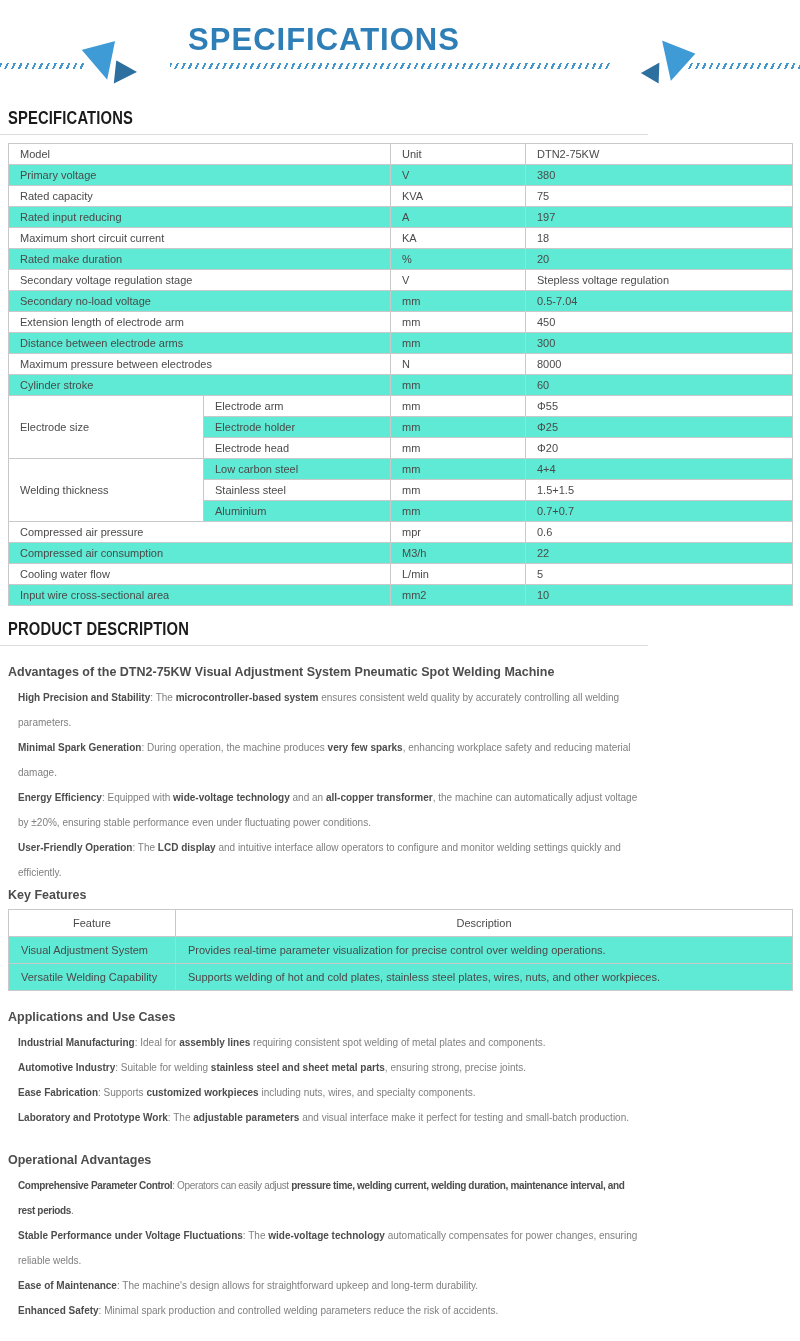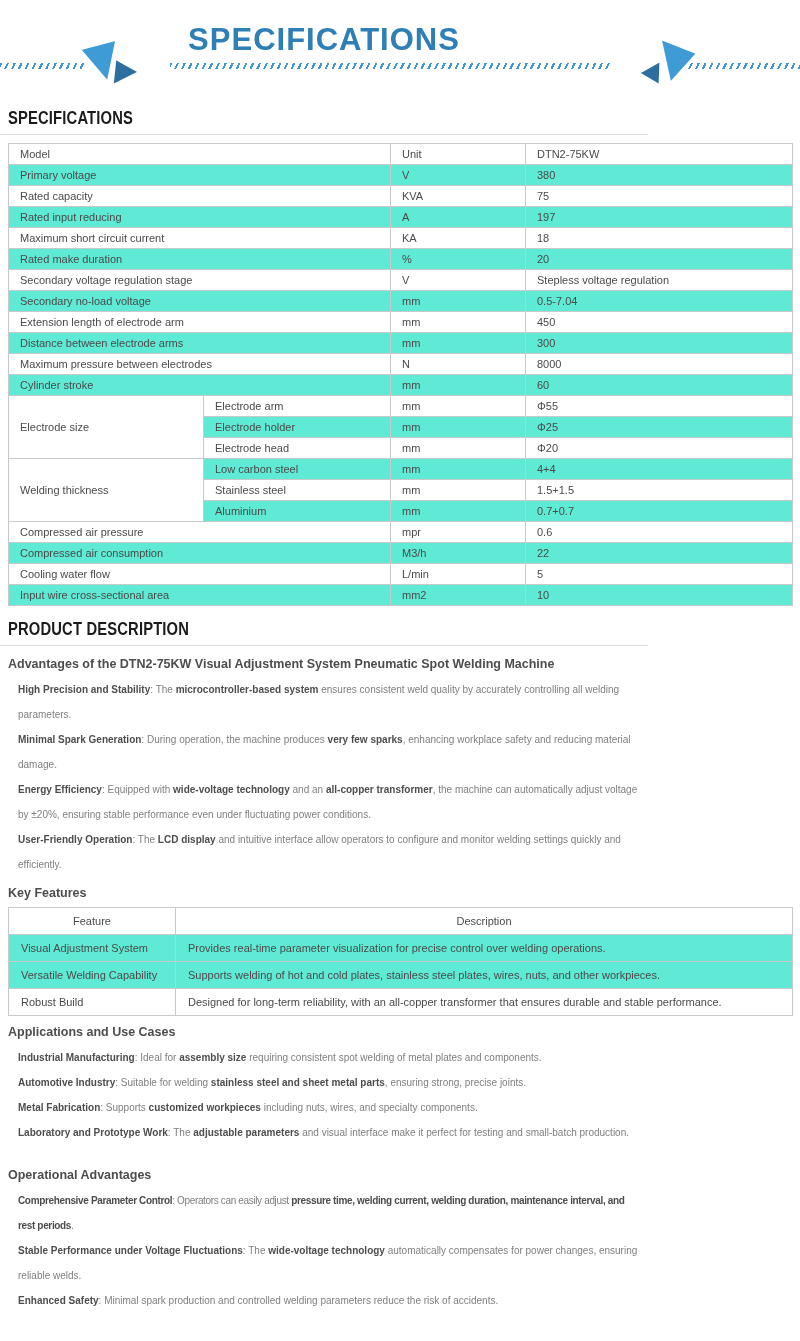--- a/index.html
+++ b/index.html
@@ -60,23 +60,23 @@
     padding: 6px 12px; line-height: 14px; font-weight: normal;
     overflow: hidden; white-space: nowrap; margin-left: 41px;
   }
   .features-table th { text-align: center; }
 
   
   .sub-h {
     font-size: 12.5px; font-weight: bold; color: #4d4d4d;
     line-height: 16px; padding: 0 8px;
   }
-  #intro-heading { margin-top: 10px; }
-  #kf-heading    { margin-top: 8px;  }
-  #apps-heading  { margin-top: 8px; }
+  #intro-heading { margin-top: 18px; }
+  #kf-heading    { margin-top: 2px;  }
+  #apps-heading  { margin-top: 18px; }
   #ops-heading   { margin-top: 22px; }
   .bullets { margin-top: 5px; padding: 0 8px; }
   .bullets p {
     font-size: 10px; line-height: 25px; color: #7f7f7f;
     padding-left: 10px;
   }
   .bullets .b { font-weight: bold; color: #4d4d4d; }
   #op-bullets p:first-child { letter-spacing: -0.35px; }
 </style>
 </head>
@@ -250,35 +250,32 @@
     </thead>
     <tbody>
         <tr class="shade">
           <td>Visual Adjustment System</td>
           <td>Provides real-time parameter visualization for precise control over welding operations.</td>
         </tr>
         <tr class="shade">
           <td>Versatile Welding Capability</td>
           <td>Supports welding of hot and cold plates, stainless steel plates, wires, nuts, and other workpieces.</td>
         </tr>
-        <tr>
-          <td>Robust Build</td>
-          <td>Designed for long-term reliability, with an all-copper transformer that ensures durable and stable performance.</td>
-        </tr>
       </tbody>
   </table>
 
   <div class="sub-h" id="apps-heading">Applications and Use Cases</div>
   <div class="bullets" id="app-bullets">
-      <p><span class="b">Industrial Manufacturing</span><span>: Ideal for </span><span class="b">assembly size</span><span> requiring consistent spot welding of metal plates and components.</span></p>
+      <p><span class="b">Industrial Manufacturing</span><span>: Ideal for </span><span class="b">assembly lines</span><span> requiring consistent spot welding of metal plates and components.</span></p>
       <p><span class="b">Automotive Industry</span><span>: Suitable for welding </span><span class="b">stainless steel and sheet metal parts</span><span>, ensuring strong, precise joints.</span></p>
-      <p><span class="b">Metal Fabrication</span><span>: Supports </span><span class="b">customized workpieces</span><span> including nuts, wires, and specialty components.</span></p>
+      <p><span class="b">Ease Fabrication</span><span>: Supports </span><span class="b">customized workpieces</span><span> including nuts, wires, and specialty components.</span></p>
       <p><span class="b">Laboratory and Prototype Work</span><span>: The </span><span class="b">adjustable parameters</span><span> and visual interface make it perfect for testing and small-batch production.</span></p>
     </div>
 
   <div class="sub-h" id="ops-heading">Operational Advantages</div>
   <div class="bullets" id="op-bullets">
       <p><span class="b">Comprehensive Parameter Control</span><span>: Operators can easily adjust </span><span class="b">pressure time, welding current, welding duration, maintenance interval, and rest periods</span><span>.</span></p>
       <p><span class="b">Stable Performance under Voltage Fluctuations</span><span>: The </span><span class="b">wide-voltage technology</span><span> automatically compensates for power changes, ensuring reliable welds.</span></p>
+      <p><span class="b">Ease of Maintenance</span><span>: The machine's design allows for straightforward upkeep and long-term durability.</span></p>
       <p><span class="b">Enhanced Safety</span><span>: Minimal spark production and controlled welding parameters reduce the risk of accidents.</span></p>
     </div>
 
 </div>
 
 </body></html>

